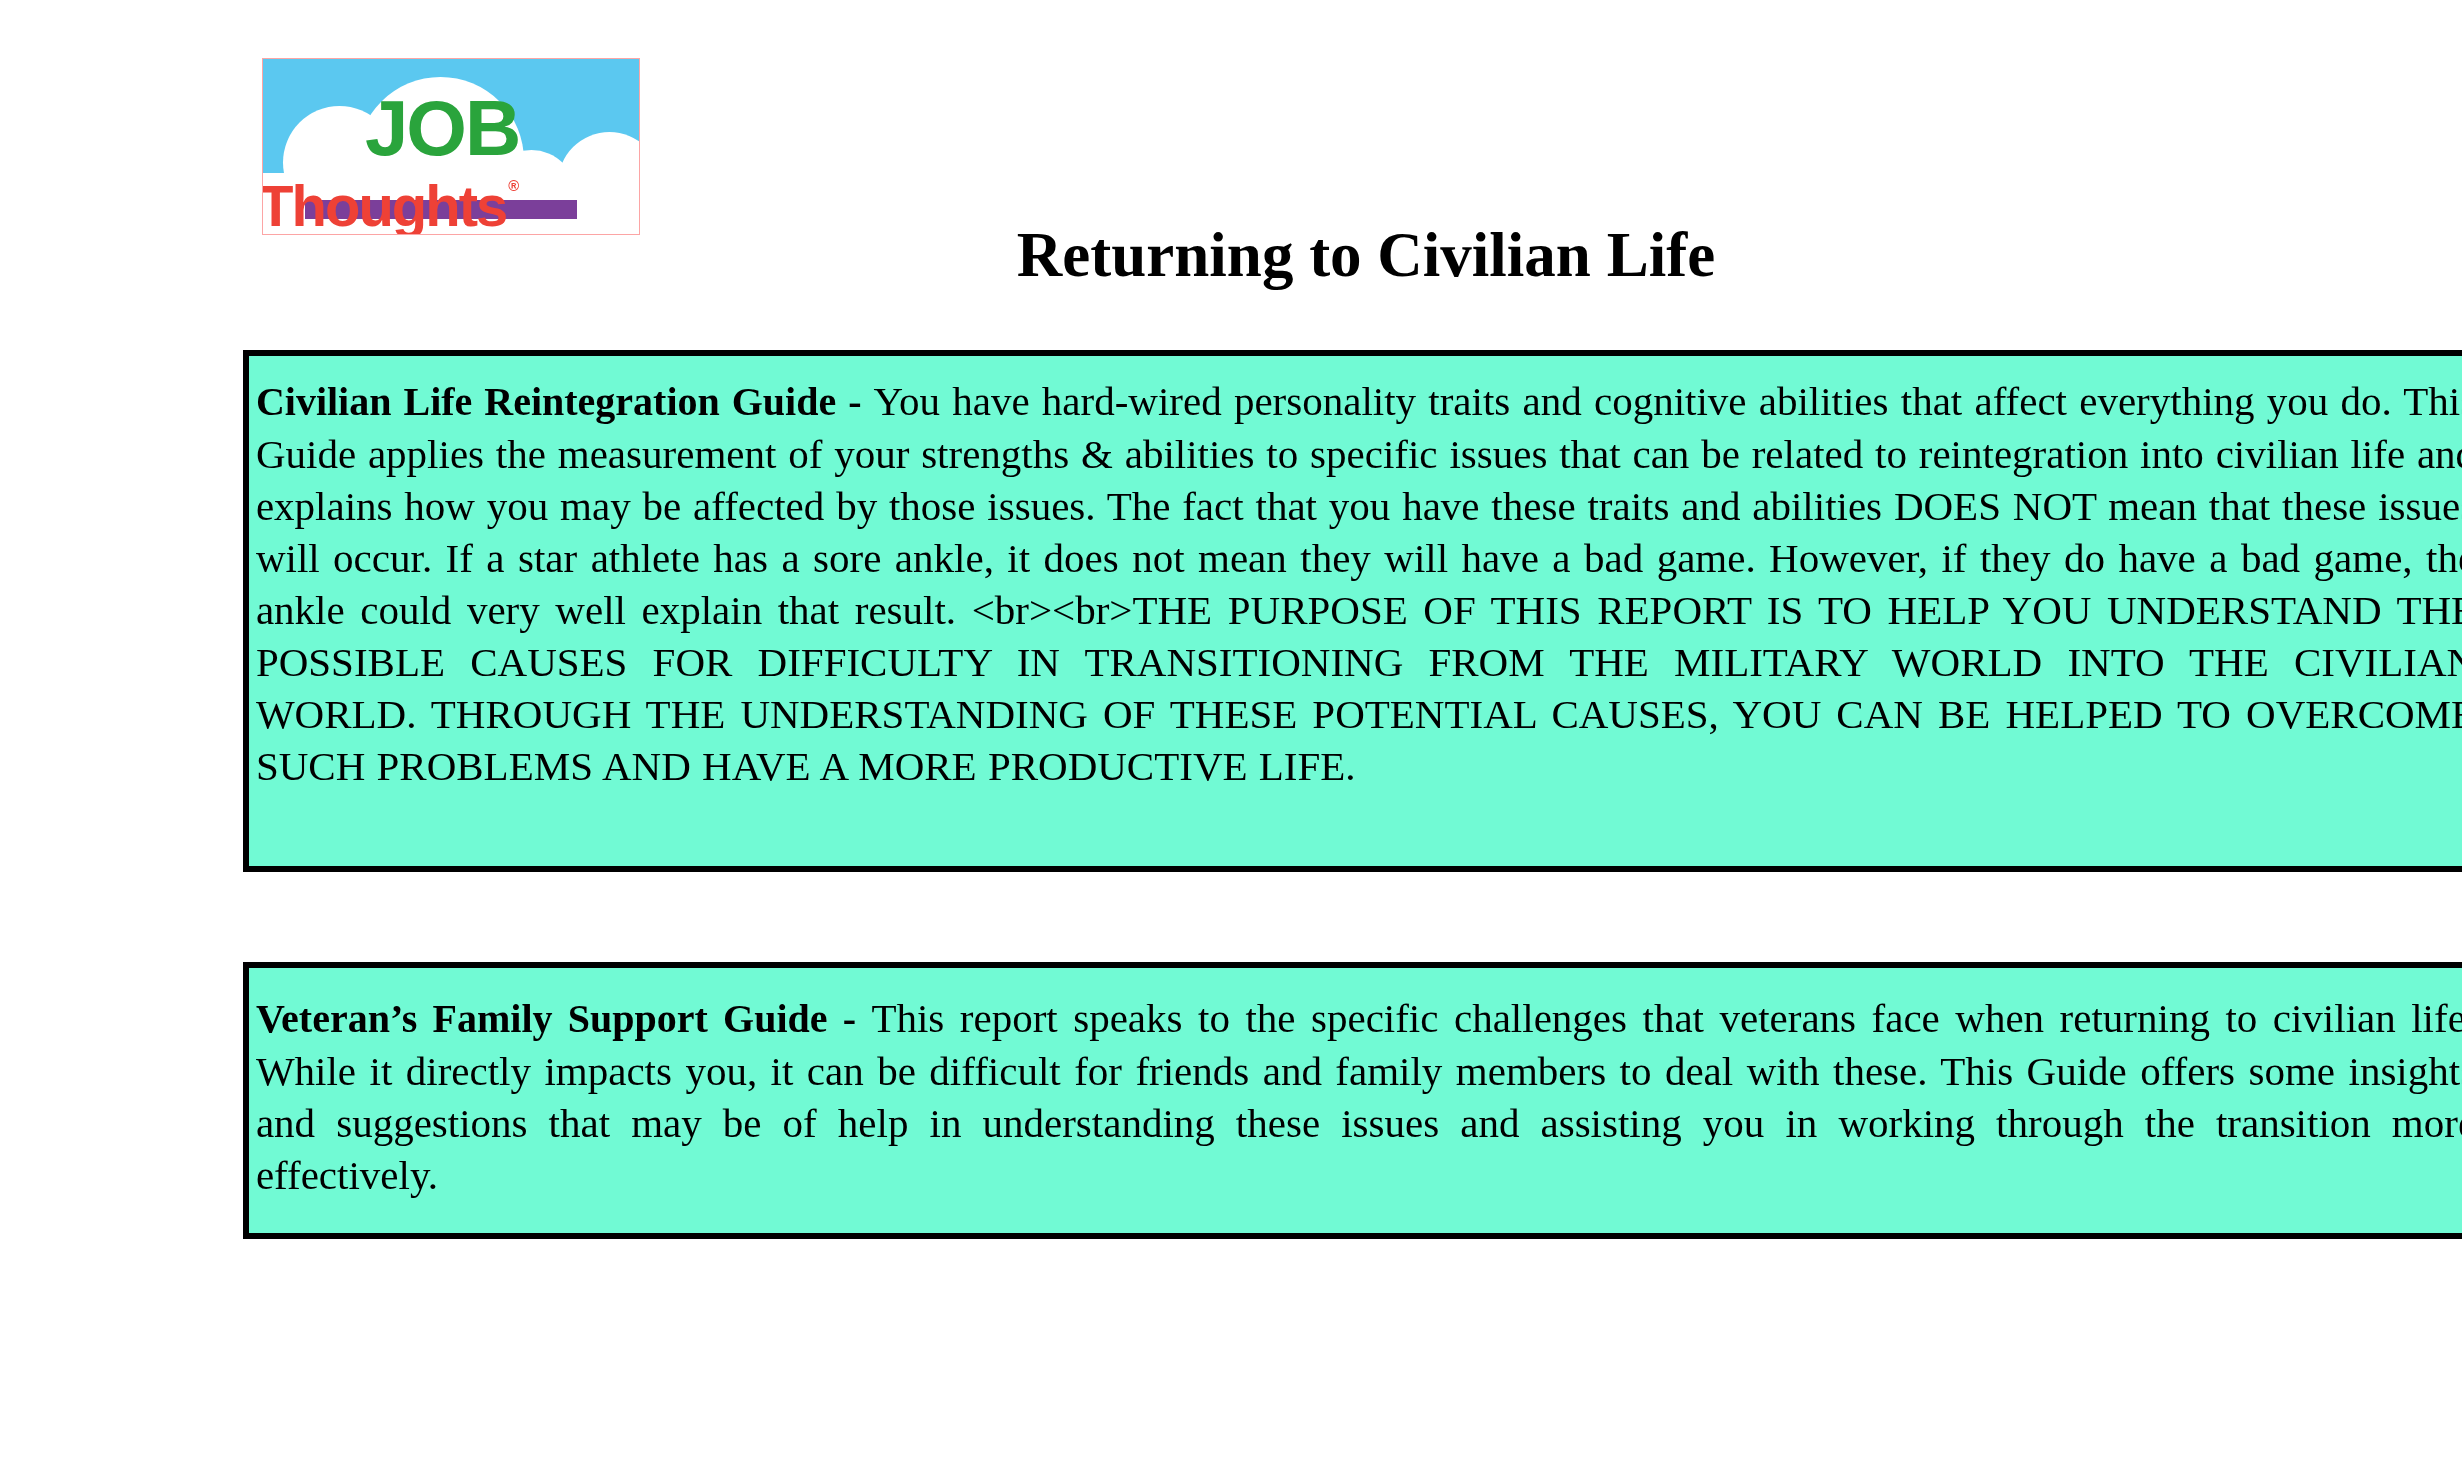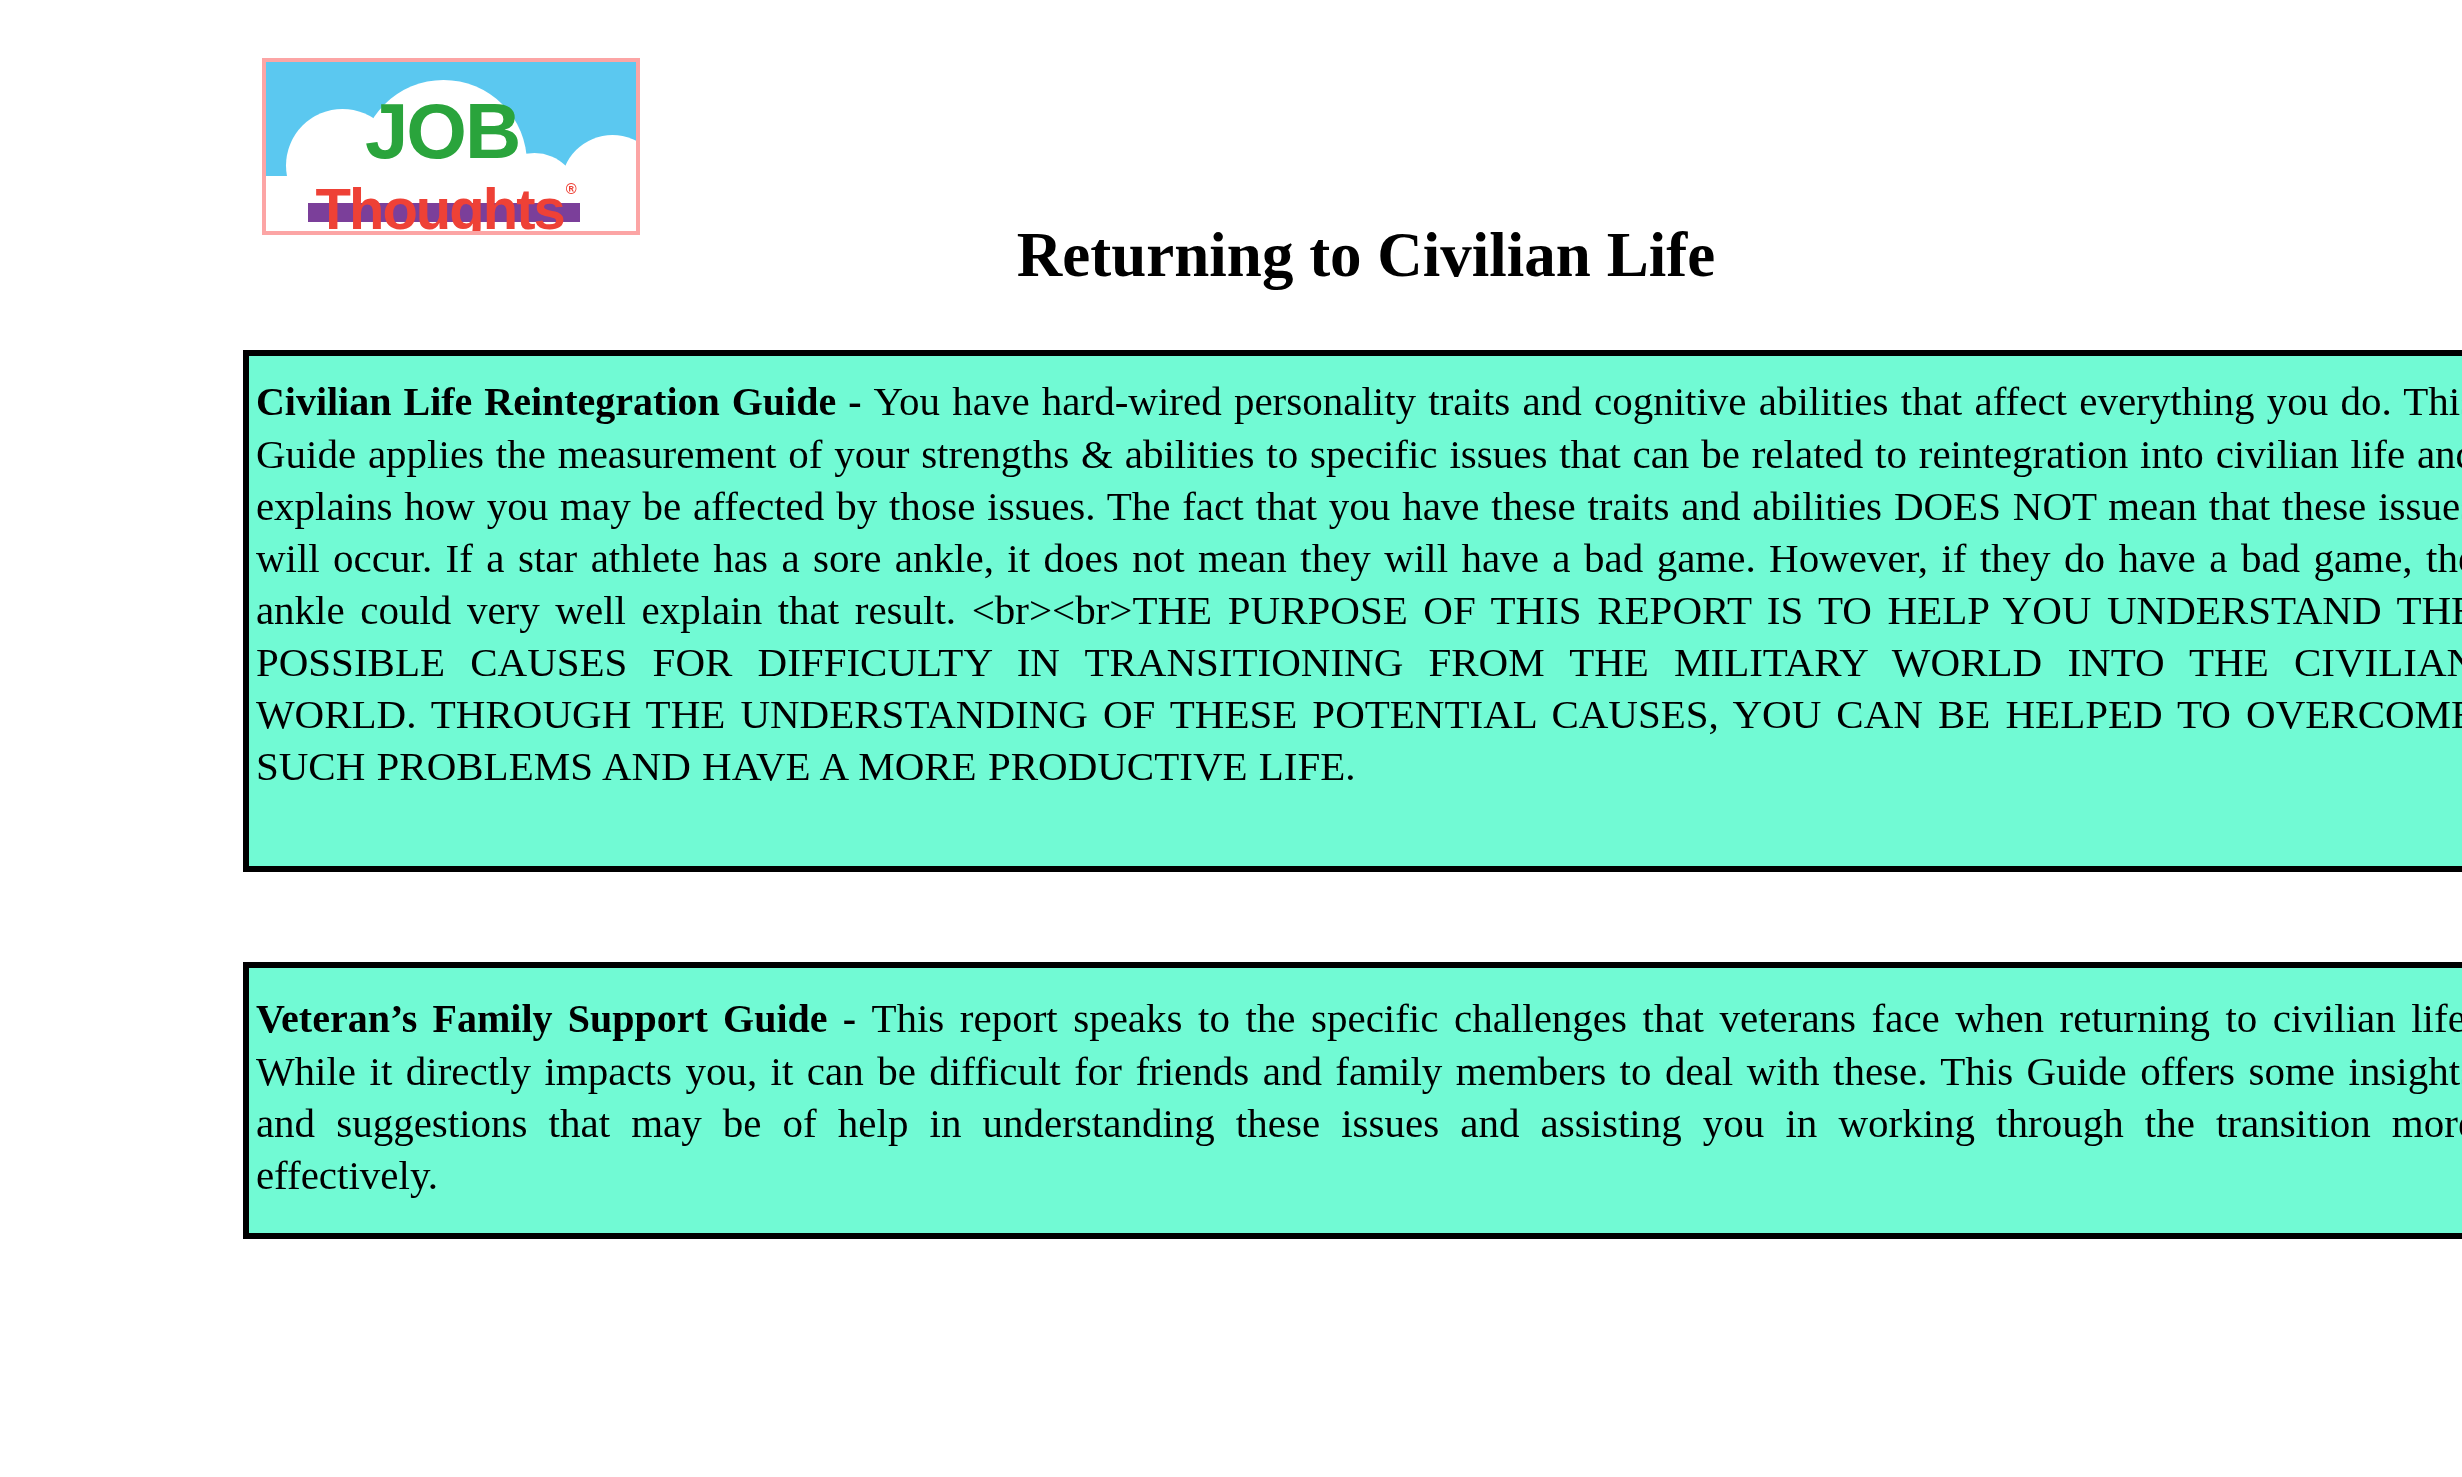--- a/index.html
+++ b/index.html
@@ -17,21 +17,21 @@
   }
 
   
   .logo {
     position: absolute;
     left: 262px;
     top: 58px;
     width: 378px;
     height: 177px;
     background: #ffffff;
-    border: 4px solid #fca5a5;
+    border: 1px solid #fca5a5;
     overflow: hidden;
     box-sizing: border-box;
   }
   .logo-sky {
     position: absolute;
     left: 0; top: 0;
     width: 100%;
     height: 121px;
     background: #5bc8f0;
   }
@@ -72,21 +72,21 @@
     top: 141px;
     width: 272px;
     height: 18.7px;
     background: #7b3f9a;
   }
   .logo-thoughts {
     position: absolute;
     left: 0;
     top: 98px;
     width: 100%;
-    text-align: center;
+    text-align: left;
     font-family: "Liberation Sans", "DejaVu Sans", sans-serif;
     font-weight: bold;
     font-size: 58px;
     line-height: 59px;
     letter-spacing: -2px;
     color: #ee4136;
     transform: translateX(-4.9px);
     z-index: 5;
   }
   .logo-reg {

